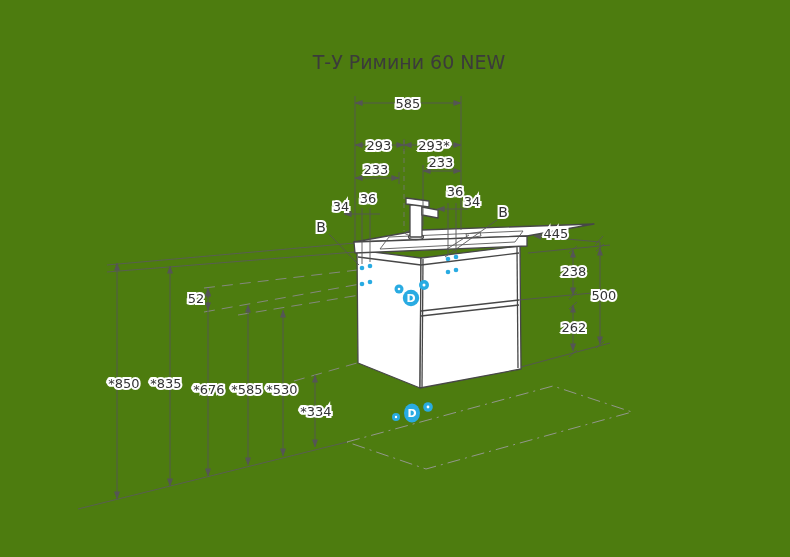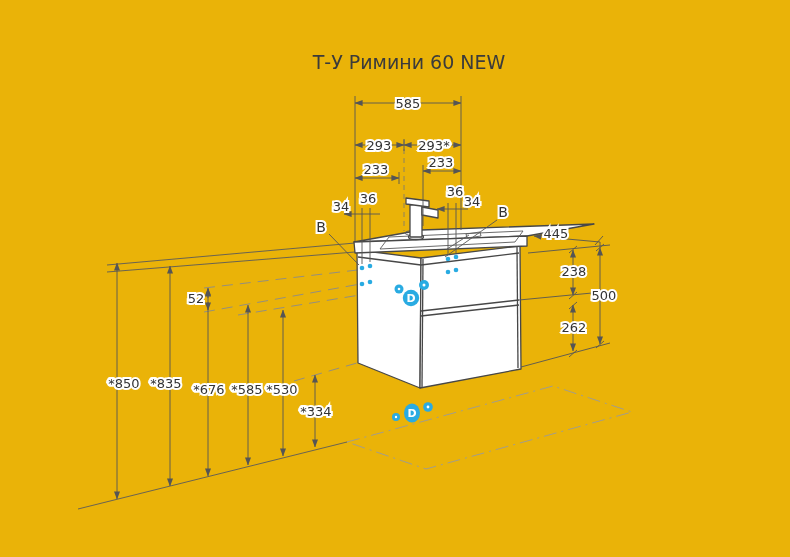--- a/index.html
+++ b/index.html
@@ -1,16 +1,16 @@
 <!DOCTYPE html>
 <html><head>
 <meta charset="utf-8">
 <style>
   html,body{margin:0;padding:0;background:#ffffff;}
-  .stage{position:relative;width:790px;height:557px;background:#eab308;overflow:hidden;
+  .stage{position:relative;width:790px;height:557px;background:#4d7c0f;overflow:hidden;
          font-family:"DejaVu Sans","Liberation Sans",sans-serif;}
   svg{display:block;}
   .dim-text{font-size:13px;fill:#333;paint-order:stroke fill;stroke:#fff;stroke-width:4px;
             font-family:"DejaVu Sans","Liberation Sans",sans-serif;}
   .label-text{font-size:14px;fill:#333;paint-order:stroke fill;stroke:#fff;stroke-width:4px;
             font-family:"DejaVu Sans","Liberation Sans",sans-serif;}
   .title-text{font-size:19px;fill:#3b3b3b;font-family:"DejaVu Sans","Liberation Sans",sans-serif;}
   .marker-letter{font-size:11px;fill:#ffffff;font-weight:bold;stroke:none;
             font-family:"DejaVu Sans","Liberation Sans",sans-serif;}
   .draw{stroke:#474747;stroke-width:1.3;fill:none;stroke-linejoin:round;}

